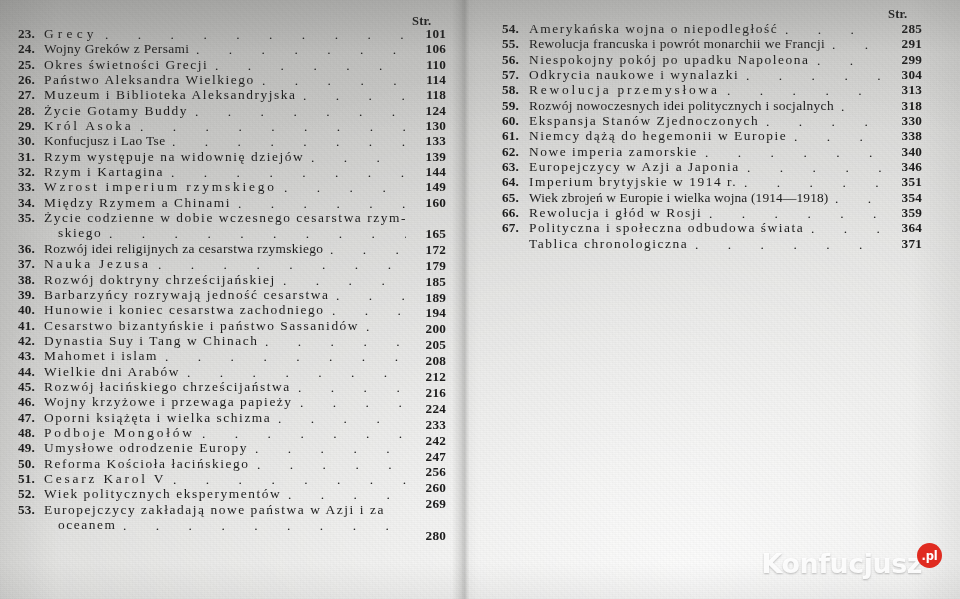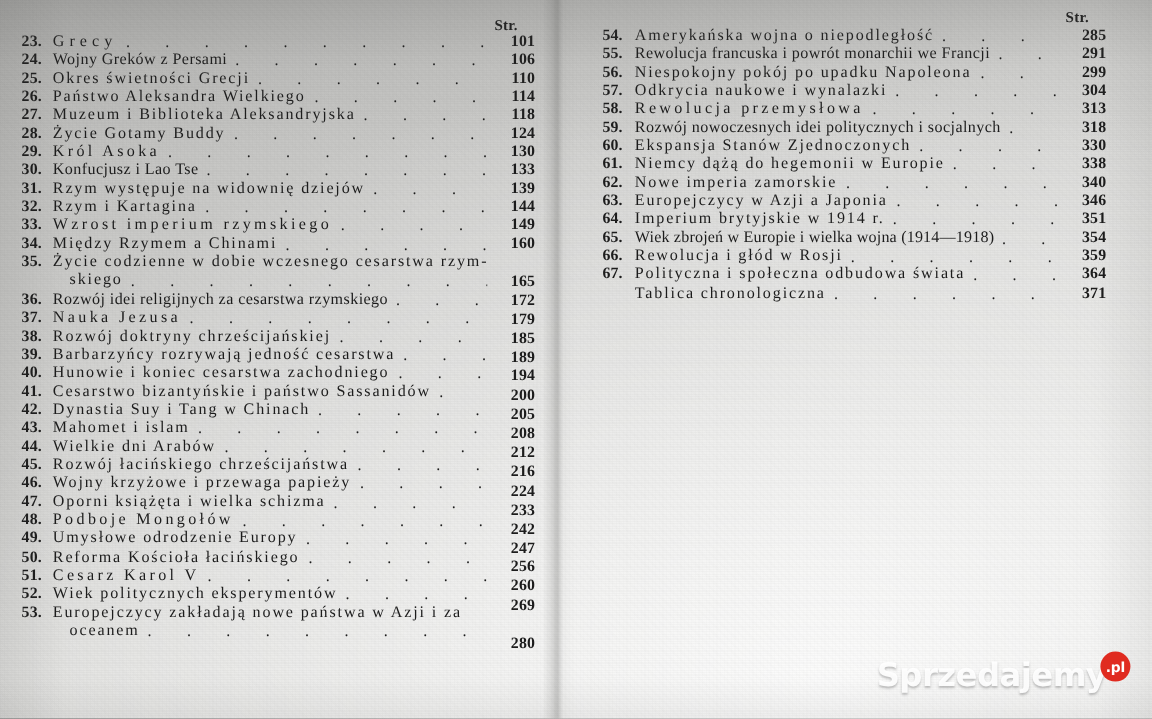--- a/index.html
+++ b/index.html
@@ -464,17 +464,17 @@
           <span class="page" style="top: 0px;">371</span>
         </div>
       </div>
   </div>
 
   <div id="gutter"></div>
   <div id="grain"></div>
   <div id="vignette"></div>
 
   <div id="watermark">
-    <span class="wm-text">Sprzedajemy</span>
+    <span class="wm-text">Konfucjusz</span>
     <span class="wm-badge">.pl</span>
   </div>
 
 </div>
 
 </body></html>

